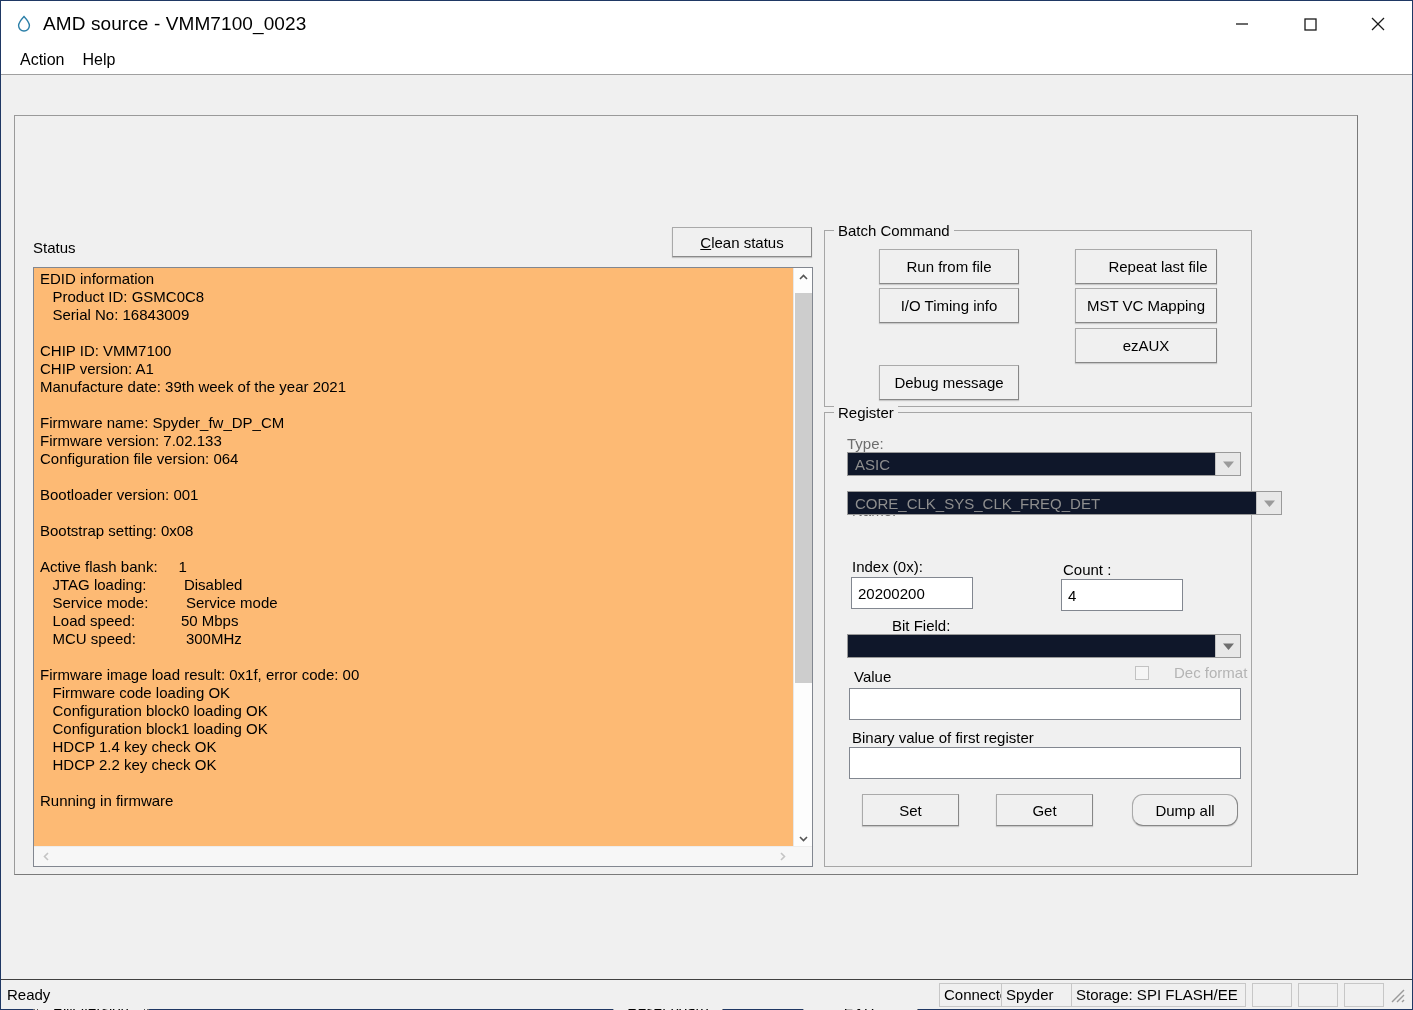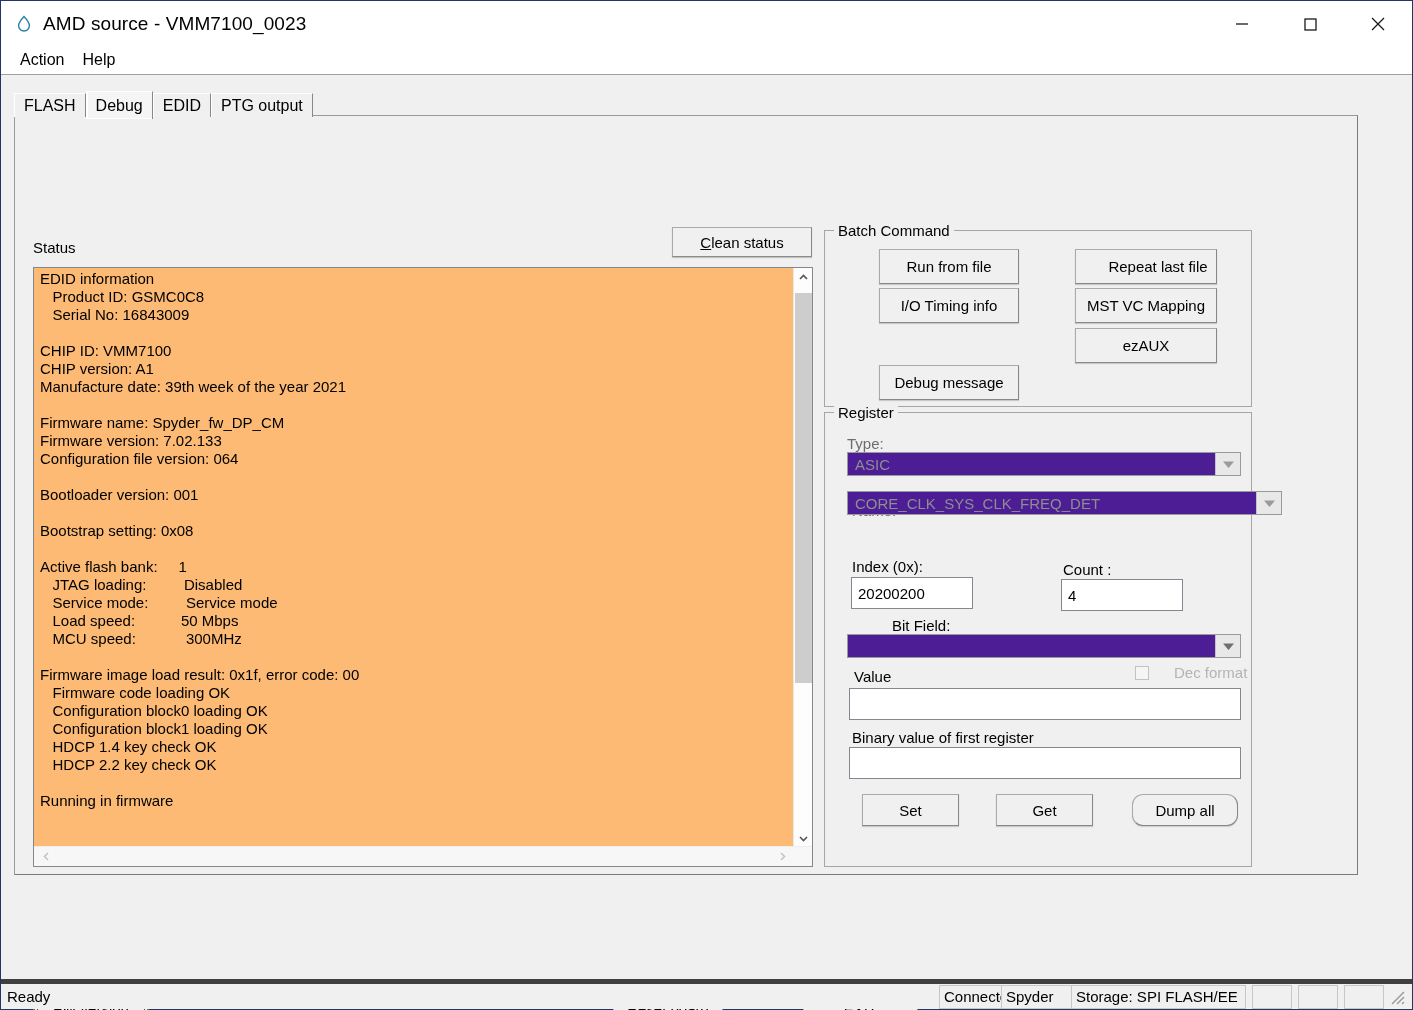--- a/index.html
+++ b/index.html
@@ -294,21 +294,21 @@
   .field-label {
     position: absolute;
     font-size: 15px;
     color: #000;
     white-space: nowrap;
   }
   .field-label.disabled { color: #6d6d6d; }
 
   .combo {
     position: absolute;
-    background: #4c1d95;
+    background: #0f172a;
     border: 1px solid #9a9a9a;
     box-sizing: border-box;
     display: flex;
     align-items: center;
     justify-content: space-between;
   }
   .combo .combo-text {
     flex: 1 1 auto;
     padding-left: 7px;
     font-size: 15px;
@@ -406,21 +406,21 @@
   }
 
   
   #status-bar {
     position: absolute;
     left: 0;
     bottom: 0;
     width: 100%;
     height: 30px;
     background: #f0f0f0;
-    border-top: 5px solid #404040;
+    border-top: 1px solid #404040;
     display: flex;
     align-items: center;
     box-sizing: border-box;
   }
   #status-ready {
     margin-left: 6px;
     font-size: 15px;
     color: #000;
   }
   #status-panels {
@@ -485,26 +485,20 @@
     </div>
   </div>
 
   <div id="menu-bar">
     <span class="menu-item">Action</span>
     <span class="menu-item">Help</span>
   </div>
 
   <div id="client-area">
 
-    <div id="tab-strip">
-      <div class="tab first">FLASH</div>
-      <div class="tab selected">Debug</div>
-      <div class="tab">EDID</div>
-      <div class="tab">PTG output</div>
-    </div>
 
     <div id="tab-page"></div>
 
     <div id="status-label">Status</div>
 
     <div id="clean-status-btn">
       <span><u>C</u><span>lean status</span></span>
     </div>
 
     <div id="status-box">

